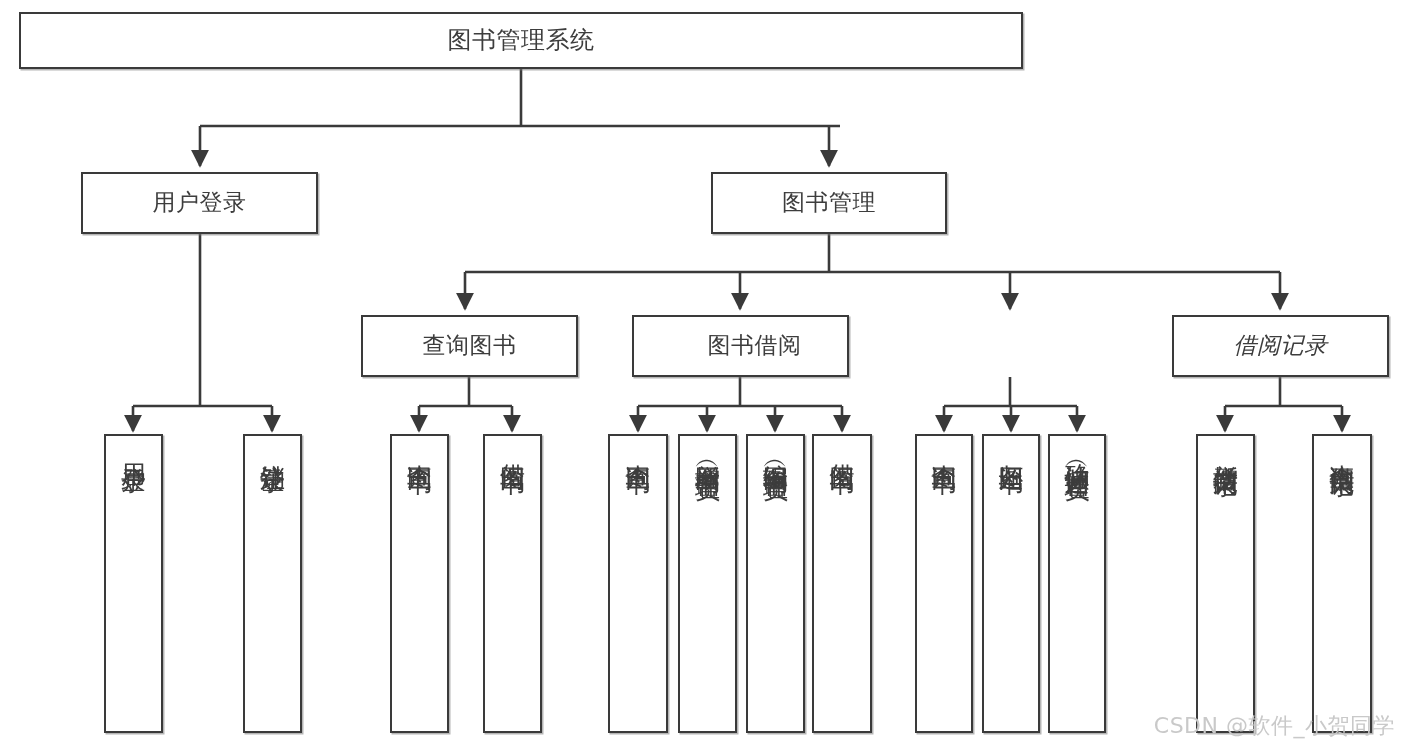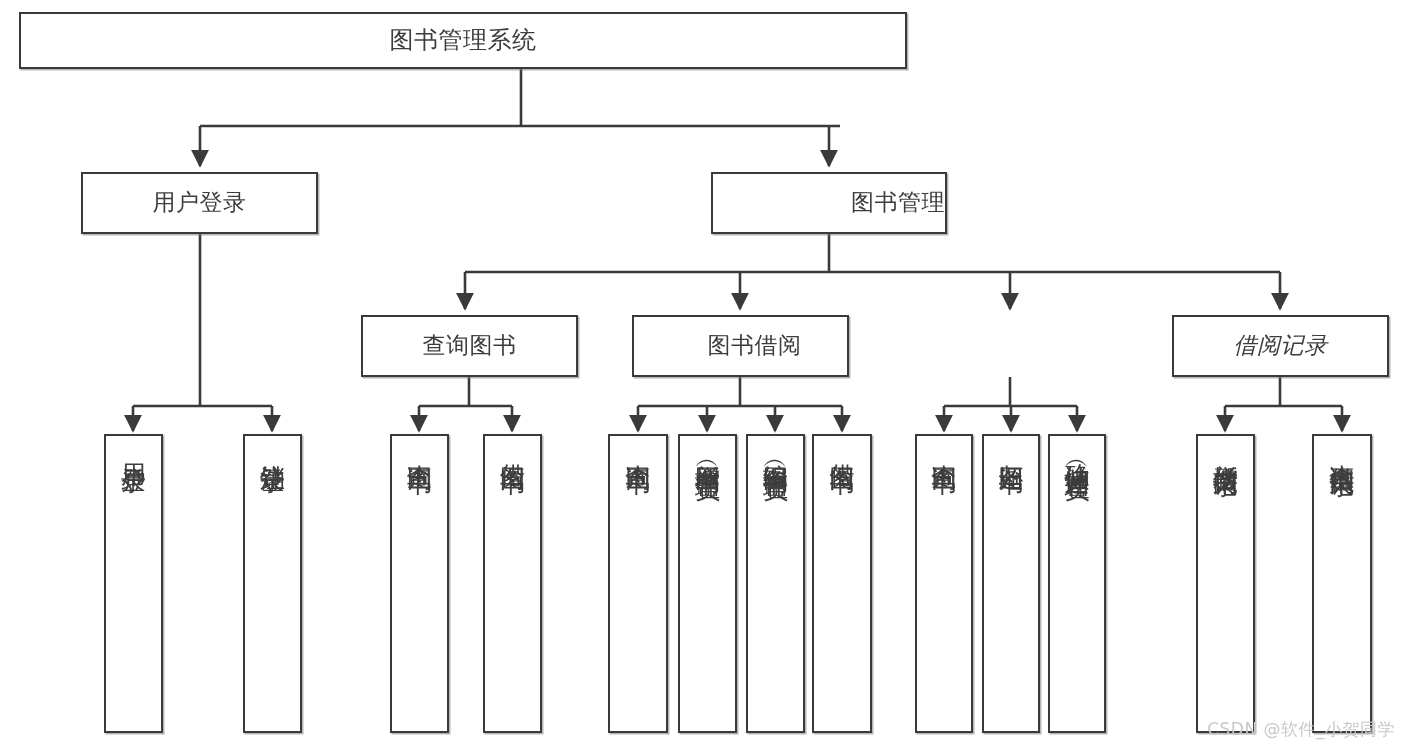--- a/index.html
+++ b/index.html
@@ -60,21 +60,21 @@
     writing-mode: vertical-rl;
     text-orientation: upright;
     font-size: 25px;
     letter-spacing: 2px;
     line-height: 1;
   }
   #watermark {
     position: absolute;
     right: 10px;
     bottom: 6px;
-    font-size: 17px;
+    font-size: 22px;
     color: #c9c9c9;
     letter-spacing: 0.5px;
     z-index: 5;
     white-space: nowrap;
   }
 </style>
 </head>
 <body>
 
 <div id="canvas">
@@ -122,28 +122,28 @@
       <path d="M 1011 406 L 1011 431" marker-end="url(#arrow)"></path>
       <path d="M 1077 406 L 1077 431" marker-end="url(#arrow)"></path>
 
       <path d="M 1280 377 L 1280 406"></path>
       <path d="M 1225 406 L 1342 406"></path>
       <path d="M 1225 406 L 1225 431" marker-end="url(#arrow)"></path>
       <path d="M 1342 406 L 1342 431" marker-end="url(#arrow)"></path>
     </g>
   </svg>
 
-  <div class="node horiz root" style="left:19px; top:12px; width:888px; height:57px;">
+  <div class="node horiz root" style="left:19px; top:12px; width:1004px; height:57px;">
     <span class="label">图书管理系统</span>
   </div>
 
   <div class="node horiz" style="left:81px; top:172px; width:237px; height:62px;">
     <span class="label">用户登录</span>
   </div>
-  <div class="node horiz" style="left:711px; top:172px; width:236px; height:62px;justify-content:flex-end;">
+  <div class="node horiz" style="left:711px; top:172px; width:236px; height:62px;">
     <span class="label">图书管理</span>
   </div>
 
   <div class="node horiz" style="left:361px; top:315px; width:217px; height:62px;">
     <span class="label">查询图书</span>
   </div>
   <div class="node horiz" style="left:632px; top:315px; width:217px; height:62px;padding-left:28px;">
     <span class="label">图书借阅</span>
   </div>
   <div class="node horiz" style="left:1172px; top:315px; width:217px; height:62px;font-style:italic;">

